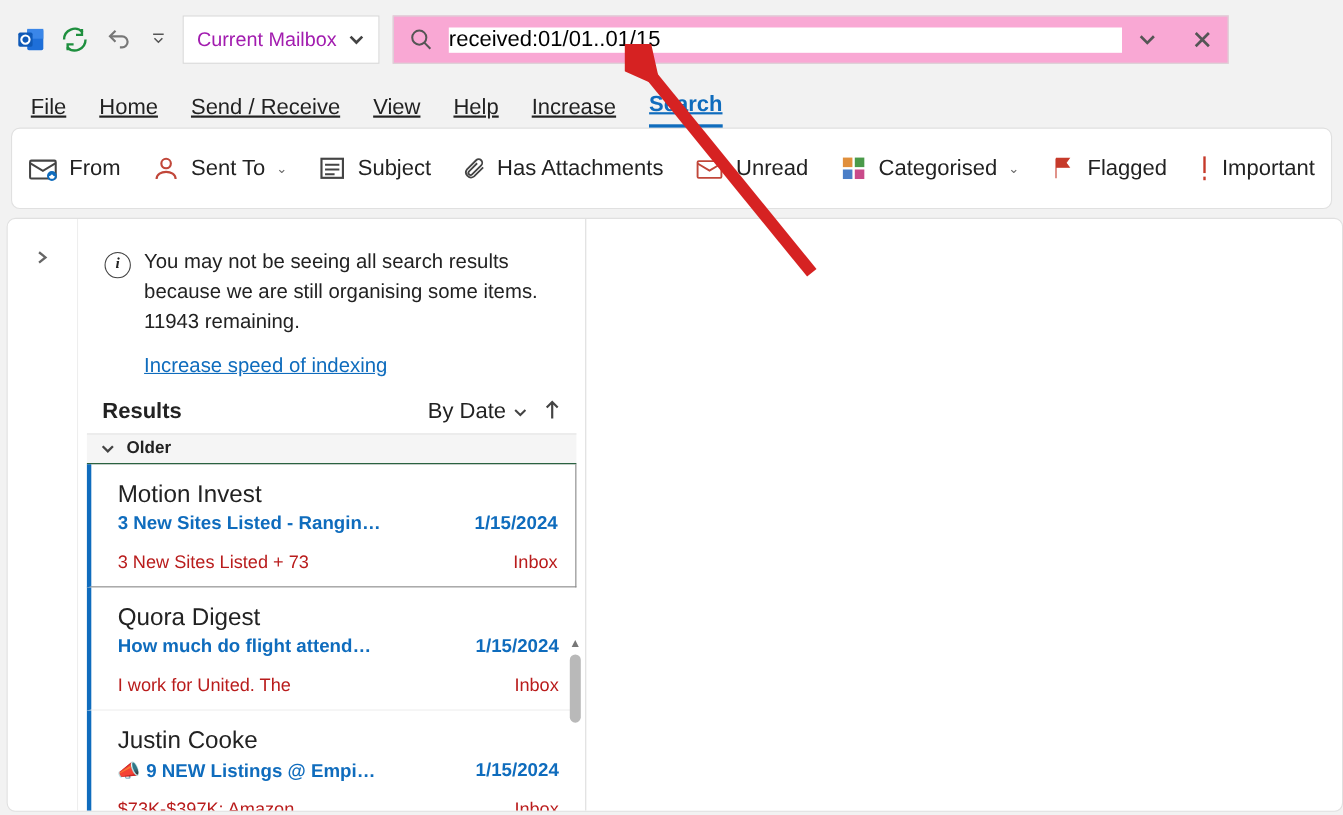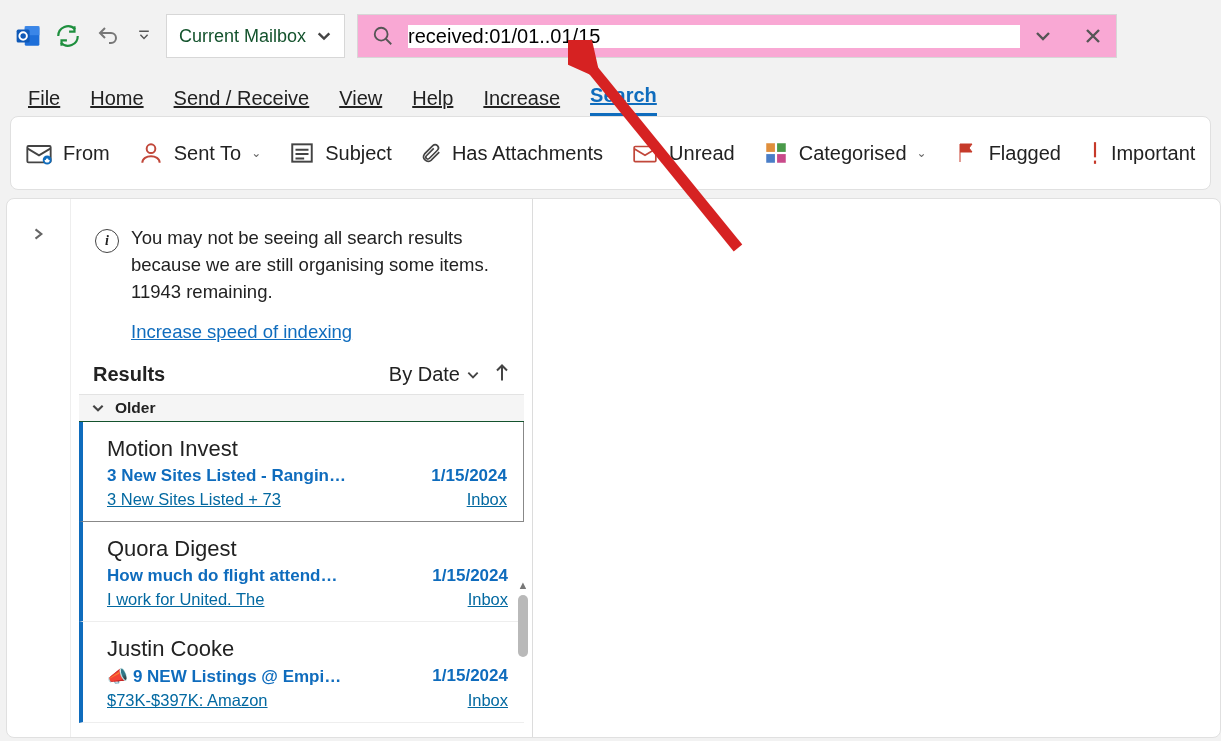--- a/index.html
+++ b/index.html
@@ -26,21 +26,21 @@
   .qat-down { font-size: 11px; color:#555; padding:0 4px;}
   .scope-select {
     background: #fff;
     height: 44px;
     min-width: 172px;
     border: 1px solid #d7d7d7;
     display: flex; align-items: center;
     padding: 0 12px;
     gap: 10px;
     font-size: 18px;
-    color:#14532d;
+    color:#a21caf;
   }
   .scope-select .chev { margin-left:auto; }
   .search-box {
     background: #f9a8d4;
     height: 44px;
     flex: 0 0 760px;
     border: 1px solid #d7d7d7;
     display: flex; align-items: center;
     padding: 0 14px;
     gap: 14px;
@@ -144,21 +144,21 @@
     border-bottom:1px solid #eee;
   }
   .item.selected{
     border:1px solid #888;
     border-left:4px solid #0f6cbd;
     margin-top:-1px;
   }
   .item .from{font-size:22px; margin-bottom:4px;}
   .item .row2{display:flex; justify-content:space-between; font-size:17px; color:#0f6cbd; font-weight:600;}
   .item .row2 .subj{max-width:240px; overflow:hidden; text-overflow:ellipsis; white-space:nowrap;}
-  .item .row3{display:flex; justify-content:space-between; font-size:16.5px; color:#0369a1; margin-top:4px;text-decoration:underline;}
+  .item .row3{display:flex; justify-content:space-between; font-size:16.5px; color:#b91c1c; margin-top:16px;}
   .scroll-track{
     position:absolute; right:2px; top:380px; width:14px; height:220px;
     display:flex; flex-direction:column; align-items:center;
   }
   .scroll-arrow{font-size:11px; color:#777;}
   .scroll-thumb{background:#b9b9b9; width:10px; height:62px; border-radius:5px; margin-top:4px;}
   .arrow-annot{
     position:absolute;
     left:568px; top:40px;
     pointer-events:none;

